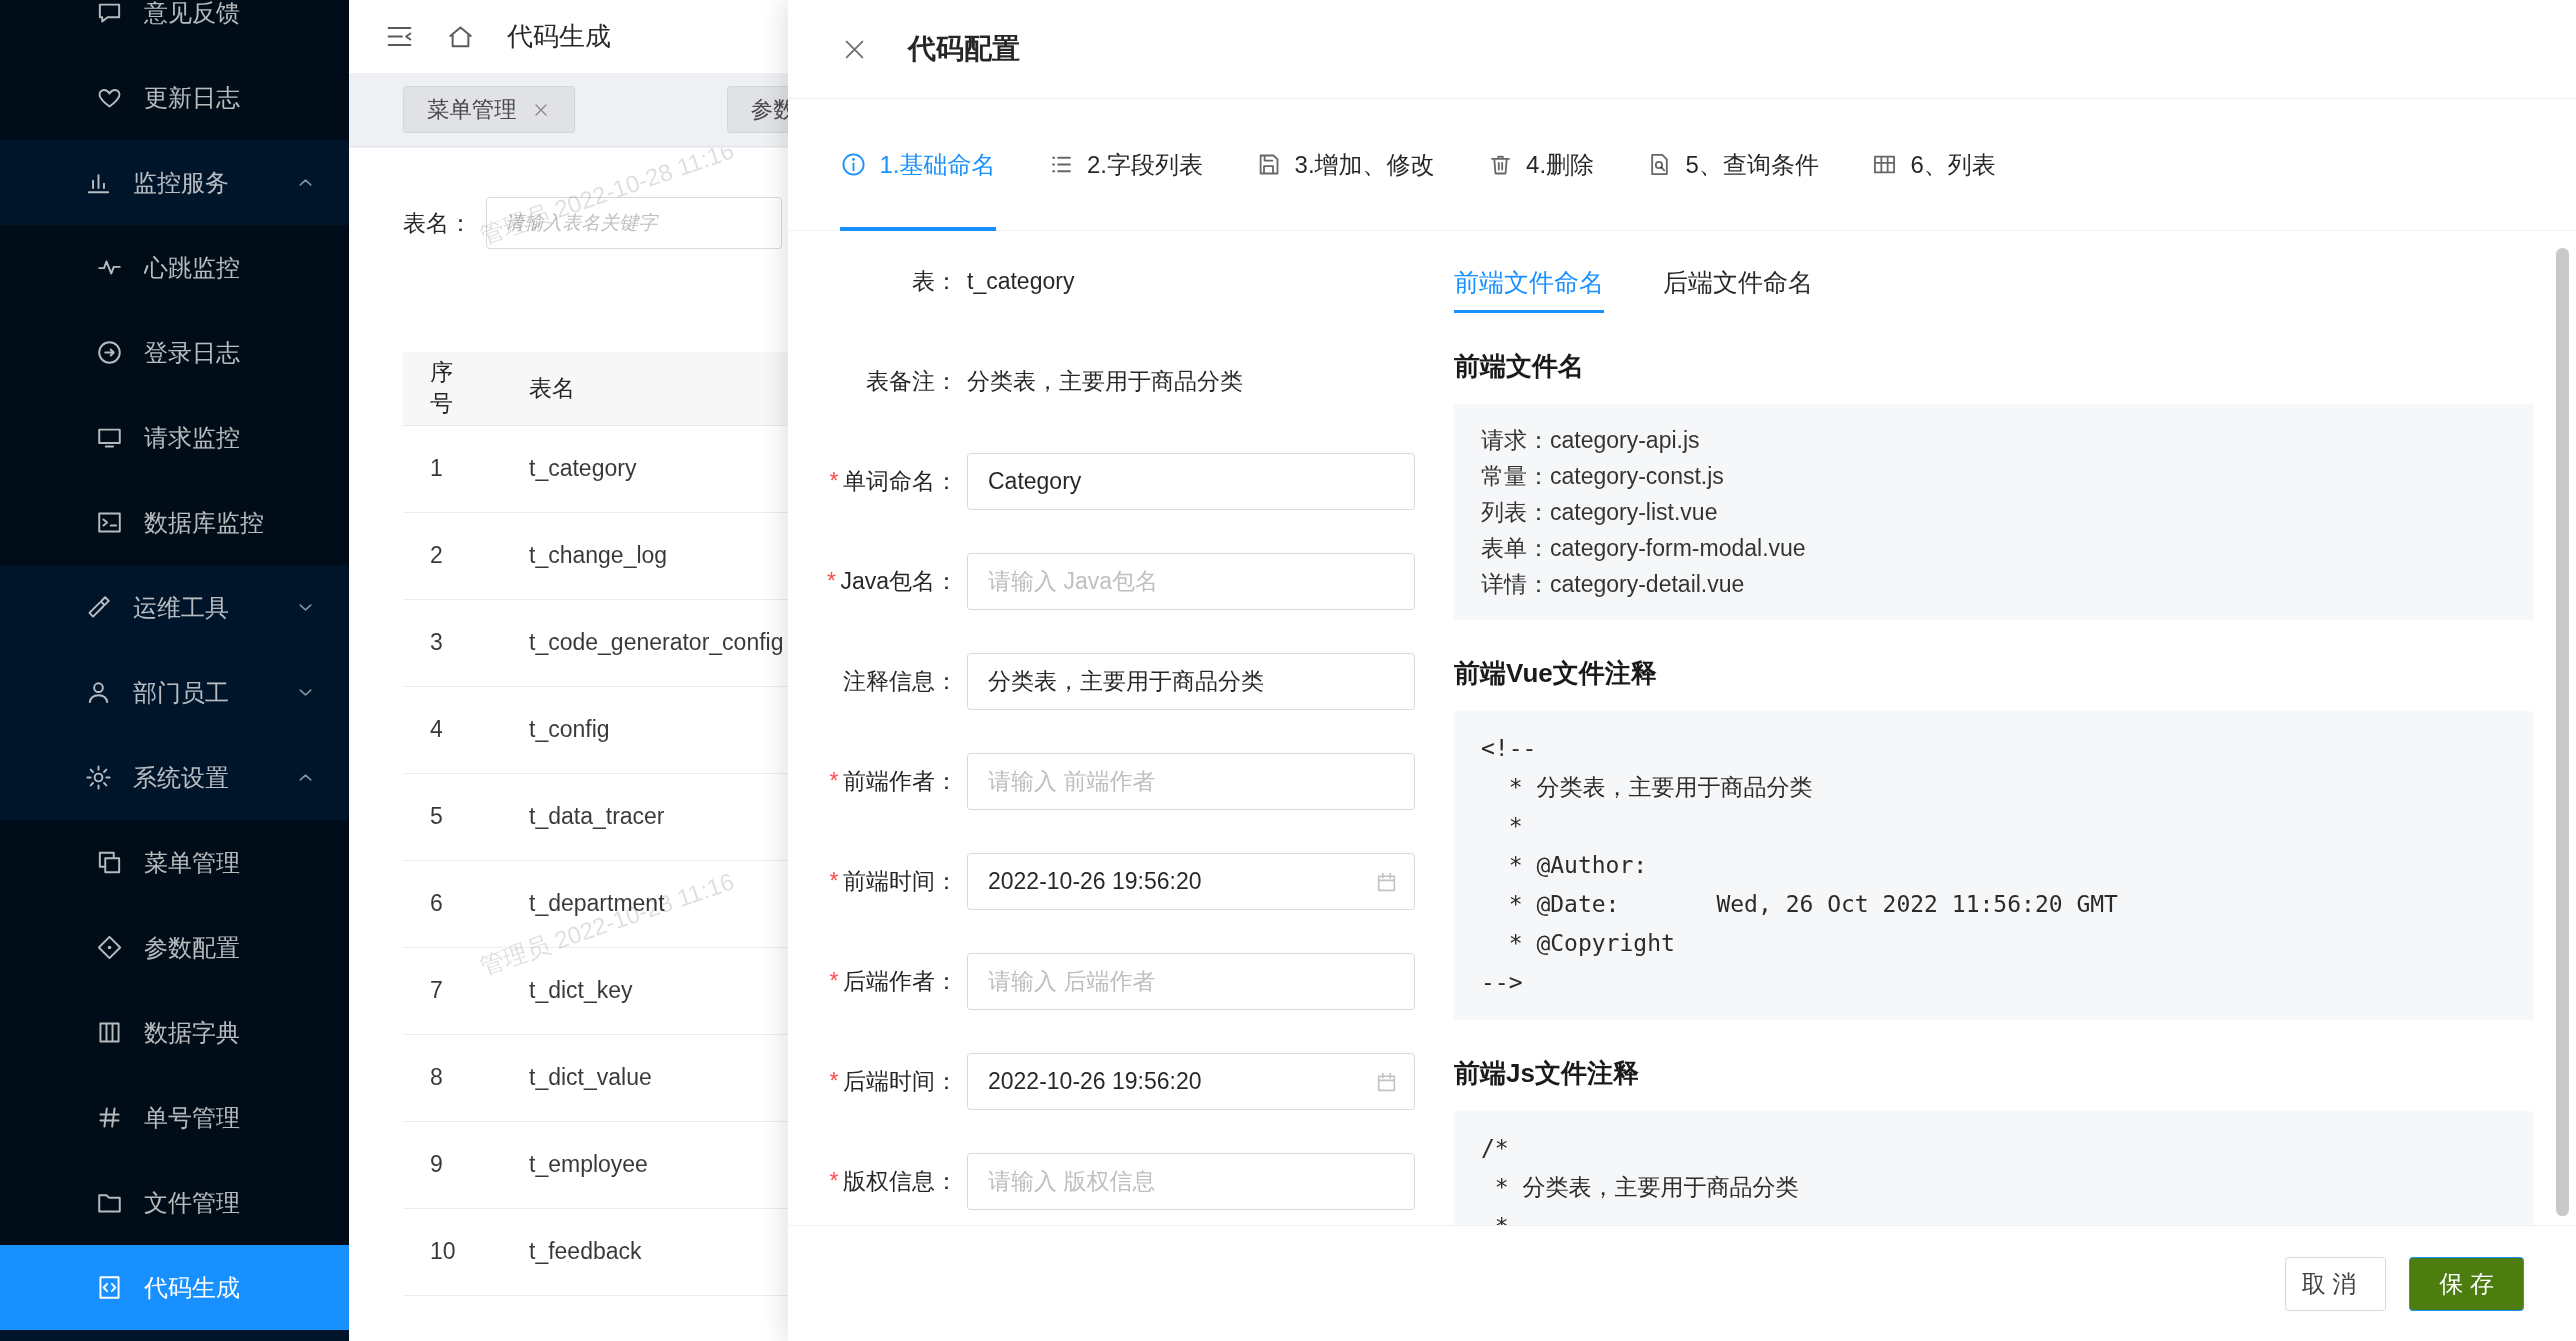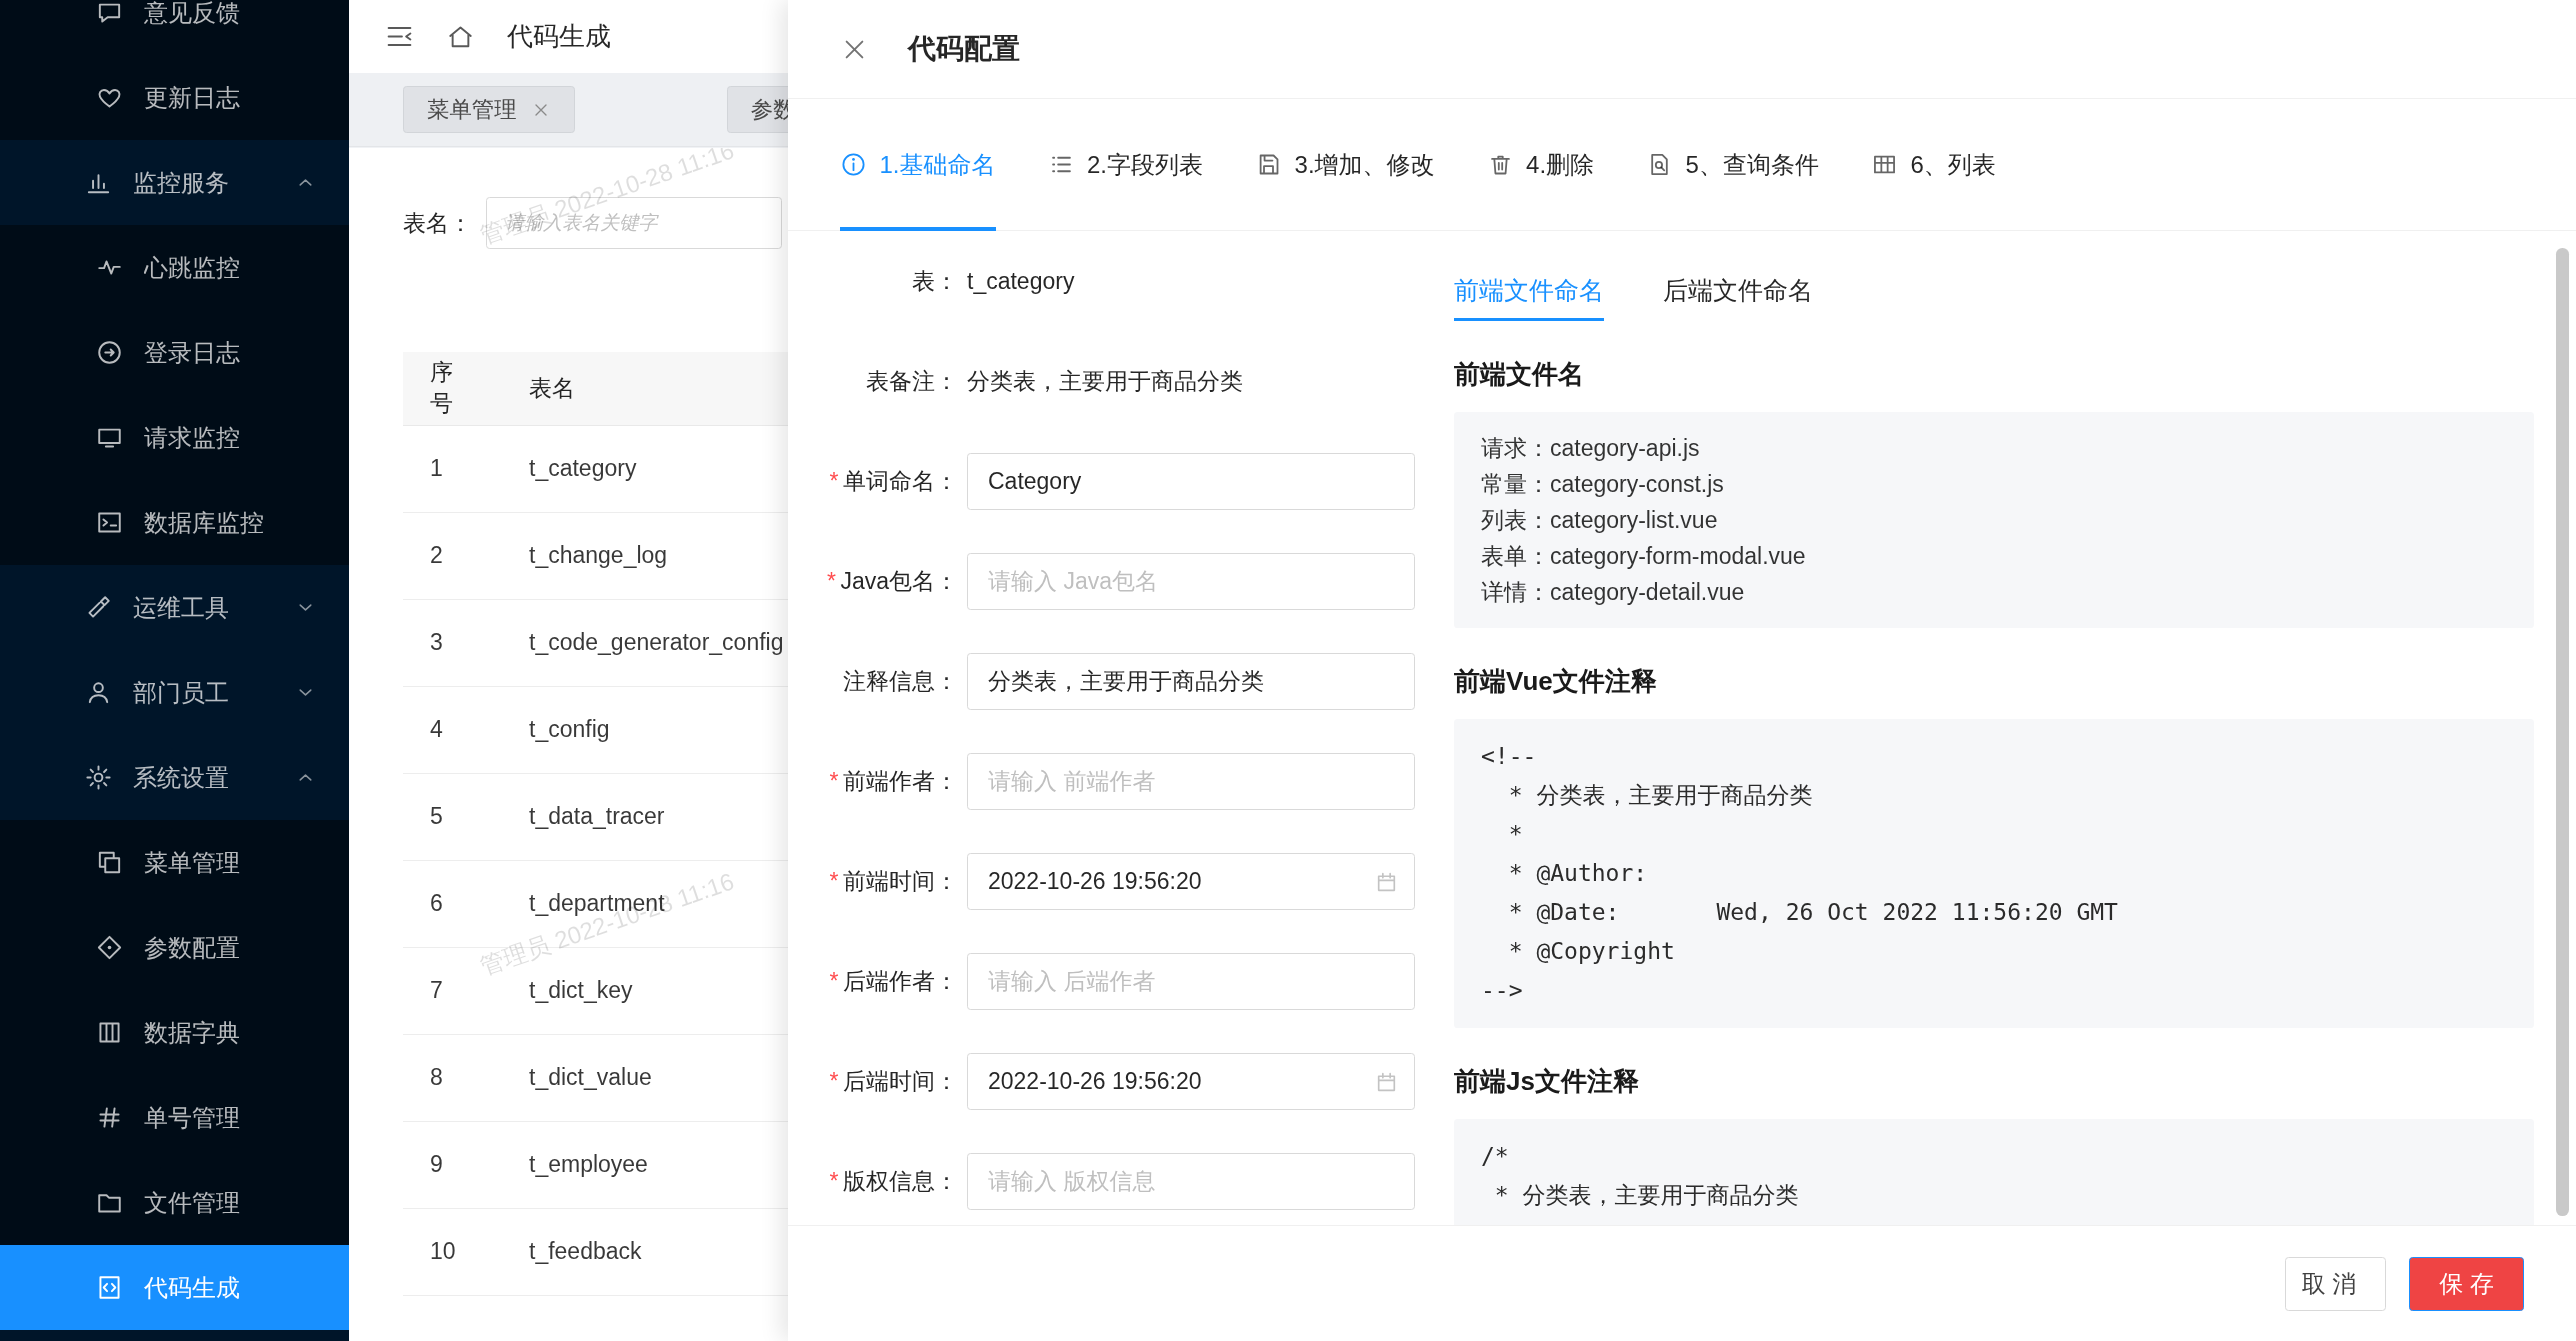--- a/index.html
+++ b/index.html
@@ -80,42 +80,42 @@
   .form-row { display:flex; align-items:center; height:57px; margin-bottom:43px; }
   .form-label { width:170px; flex:none; text-align:right; font-size:23px; }
   .req { color:#ff4d4f; margin-right:4.5px; }
   .static-value { margin-left:9px; font-size:23px; }
   .form-control { margin-left:9px; width:478px; position:relative; }
   .ctl { width:100%; height:57px; border:0.9px solid #d9d9d9; border-radius:3.6px;
          padding:0 20px; font-size:23px; color:rgba(0,0,0,.85); outline:none; }
   .cal-ic { position:absolute; right:16px; top:50%; transform:translateY(-50%);
             width:25px; height:25px; color:#c3c3c3; cursor:pointer; }
 
-  .preview-col { position:absolute; left:666px; top:8px; width:1080px; }
+  .preview-col { position:absolute; left:666px; top:0; width:1080px; }
   .pv-tabs { display:flex; gap:59px; margin-top:36px; }
   .pv-tab { font-size:25px; padding-bottom:14.3px; position:relative; cursor:pointer; }
   .pv-tab.active { color:#1890ff; font-weight:500; }
   .pv-tab.active::after { content:""; position:absolute; left:0; right:0; bottom:0;
                           height:3.6px; background:#1890ff; }
   .sec-title { font-size:26px; font-weight:700; color:#1a1a1a; margin:36px 0 20px; }
   .gbox { background:#f6f7f9; border-radius:3.6px; padding:18px 27px; }
   .gline { font-size:23px; line-height:36px; color:rgba(0,0,0,.80); white-space:pre; }
   .gbox.code .gline { font-family:"DejaVu Sans Mono","Liberation Mono",monospace;
                       line-height:39px; color:#2b2b2b; }
   .scroll-thumb { position:absolute; right:7.2px; top:18px; width:12.5px; height:968px;
                   background:#c9c9c9; border-radius:6.3px; cursor:pointer; }
 
   .drawer-footer { position:absolute; left:0; right:0; bottom:0; height:116px;
                    background:#fff; border-top:0.9px solid #f0f0f0; display:flex;
                    align-items:center; justify-content:flex-end; gap:23px;
                    padding-right:52px; }
   .btn { height:54px; padding:0 29px; border-radius:3.6px; font-size:24px;
          font-family:inherit; cursor:pointer; }
   .btn-cancel { background:#fff; border:0.9px solid #d9d9d9; color:rgba(0,0,0,.75);padding-left:16px; }
-  .btn-save { background:#ef4444; border:0.9px solid #1890ff; color:#fff;text-align:center; }
+  .btn-save { background:#4d7c0f; border:0.9px solid #1890ff; color:#fff;text-align:center; }
 </style>
 </head>
 <body>
 
 <div id="app">
 
   <aside id="sidebar">
     <nav class="menu">
 
       <div class="side-item child">

